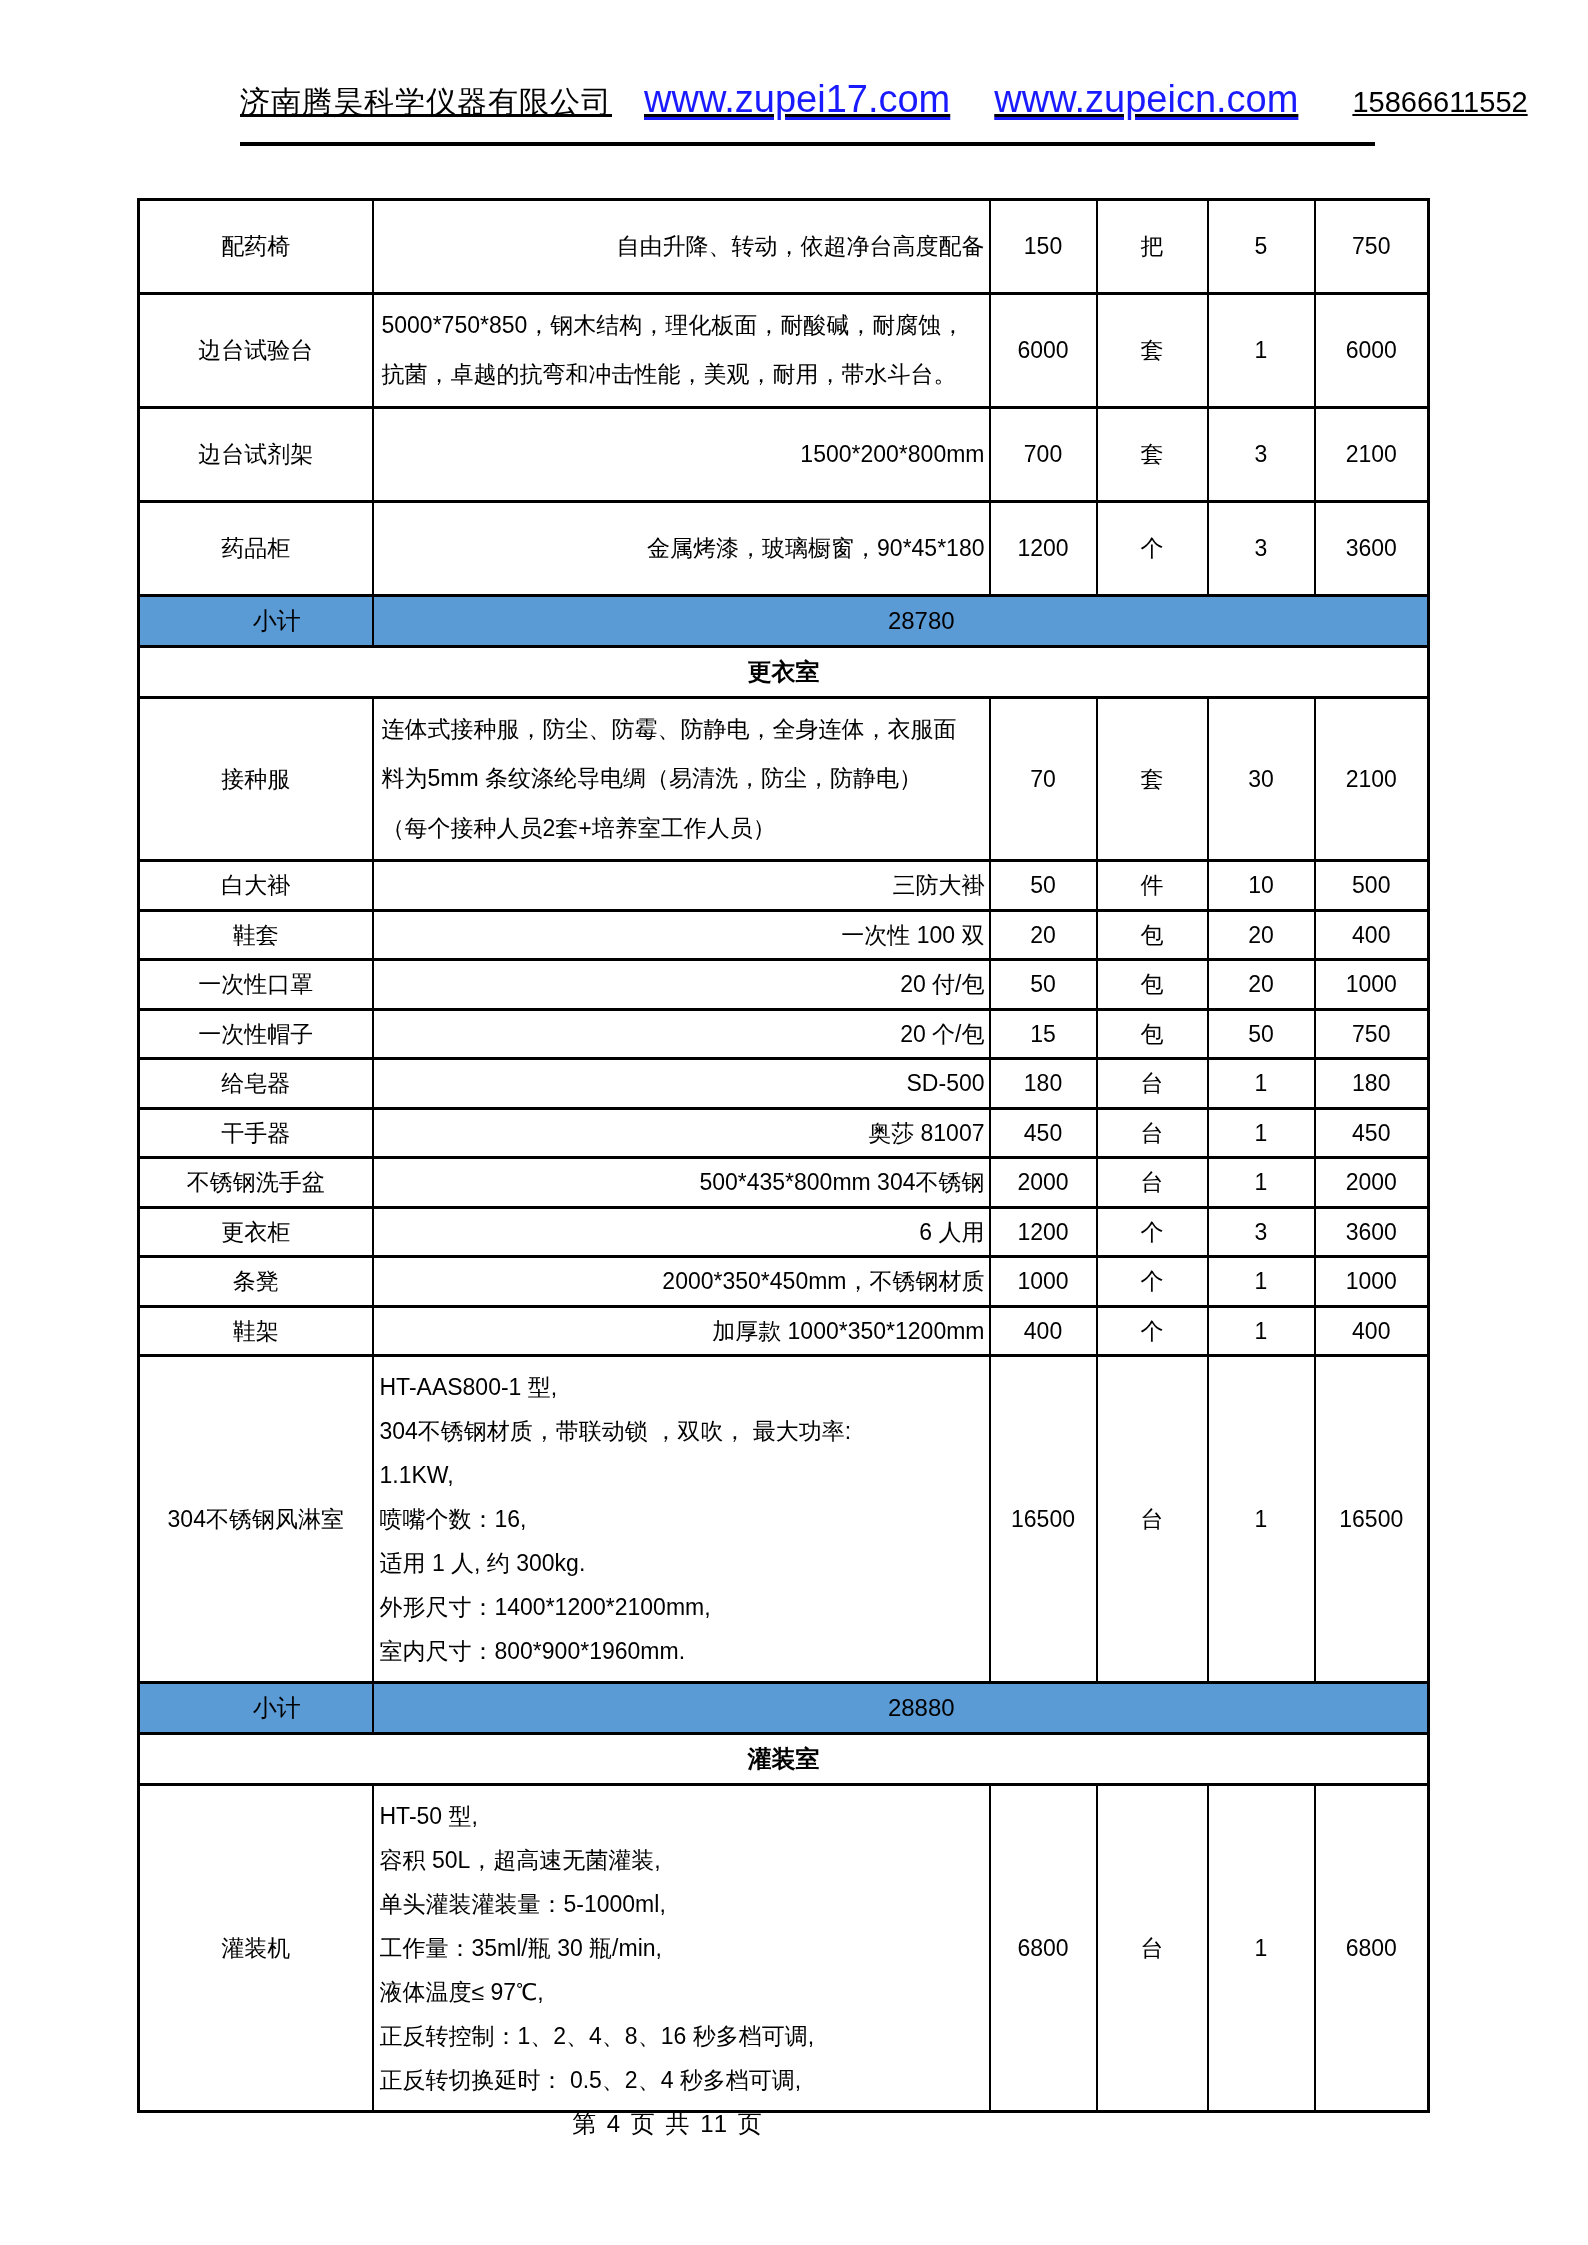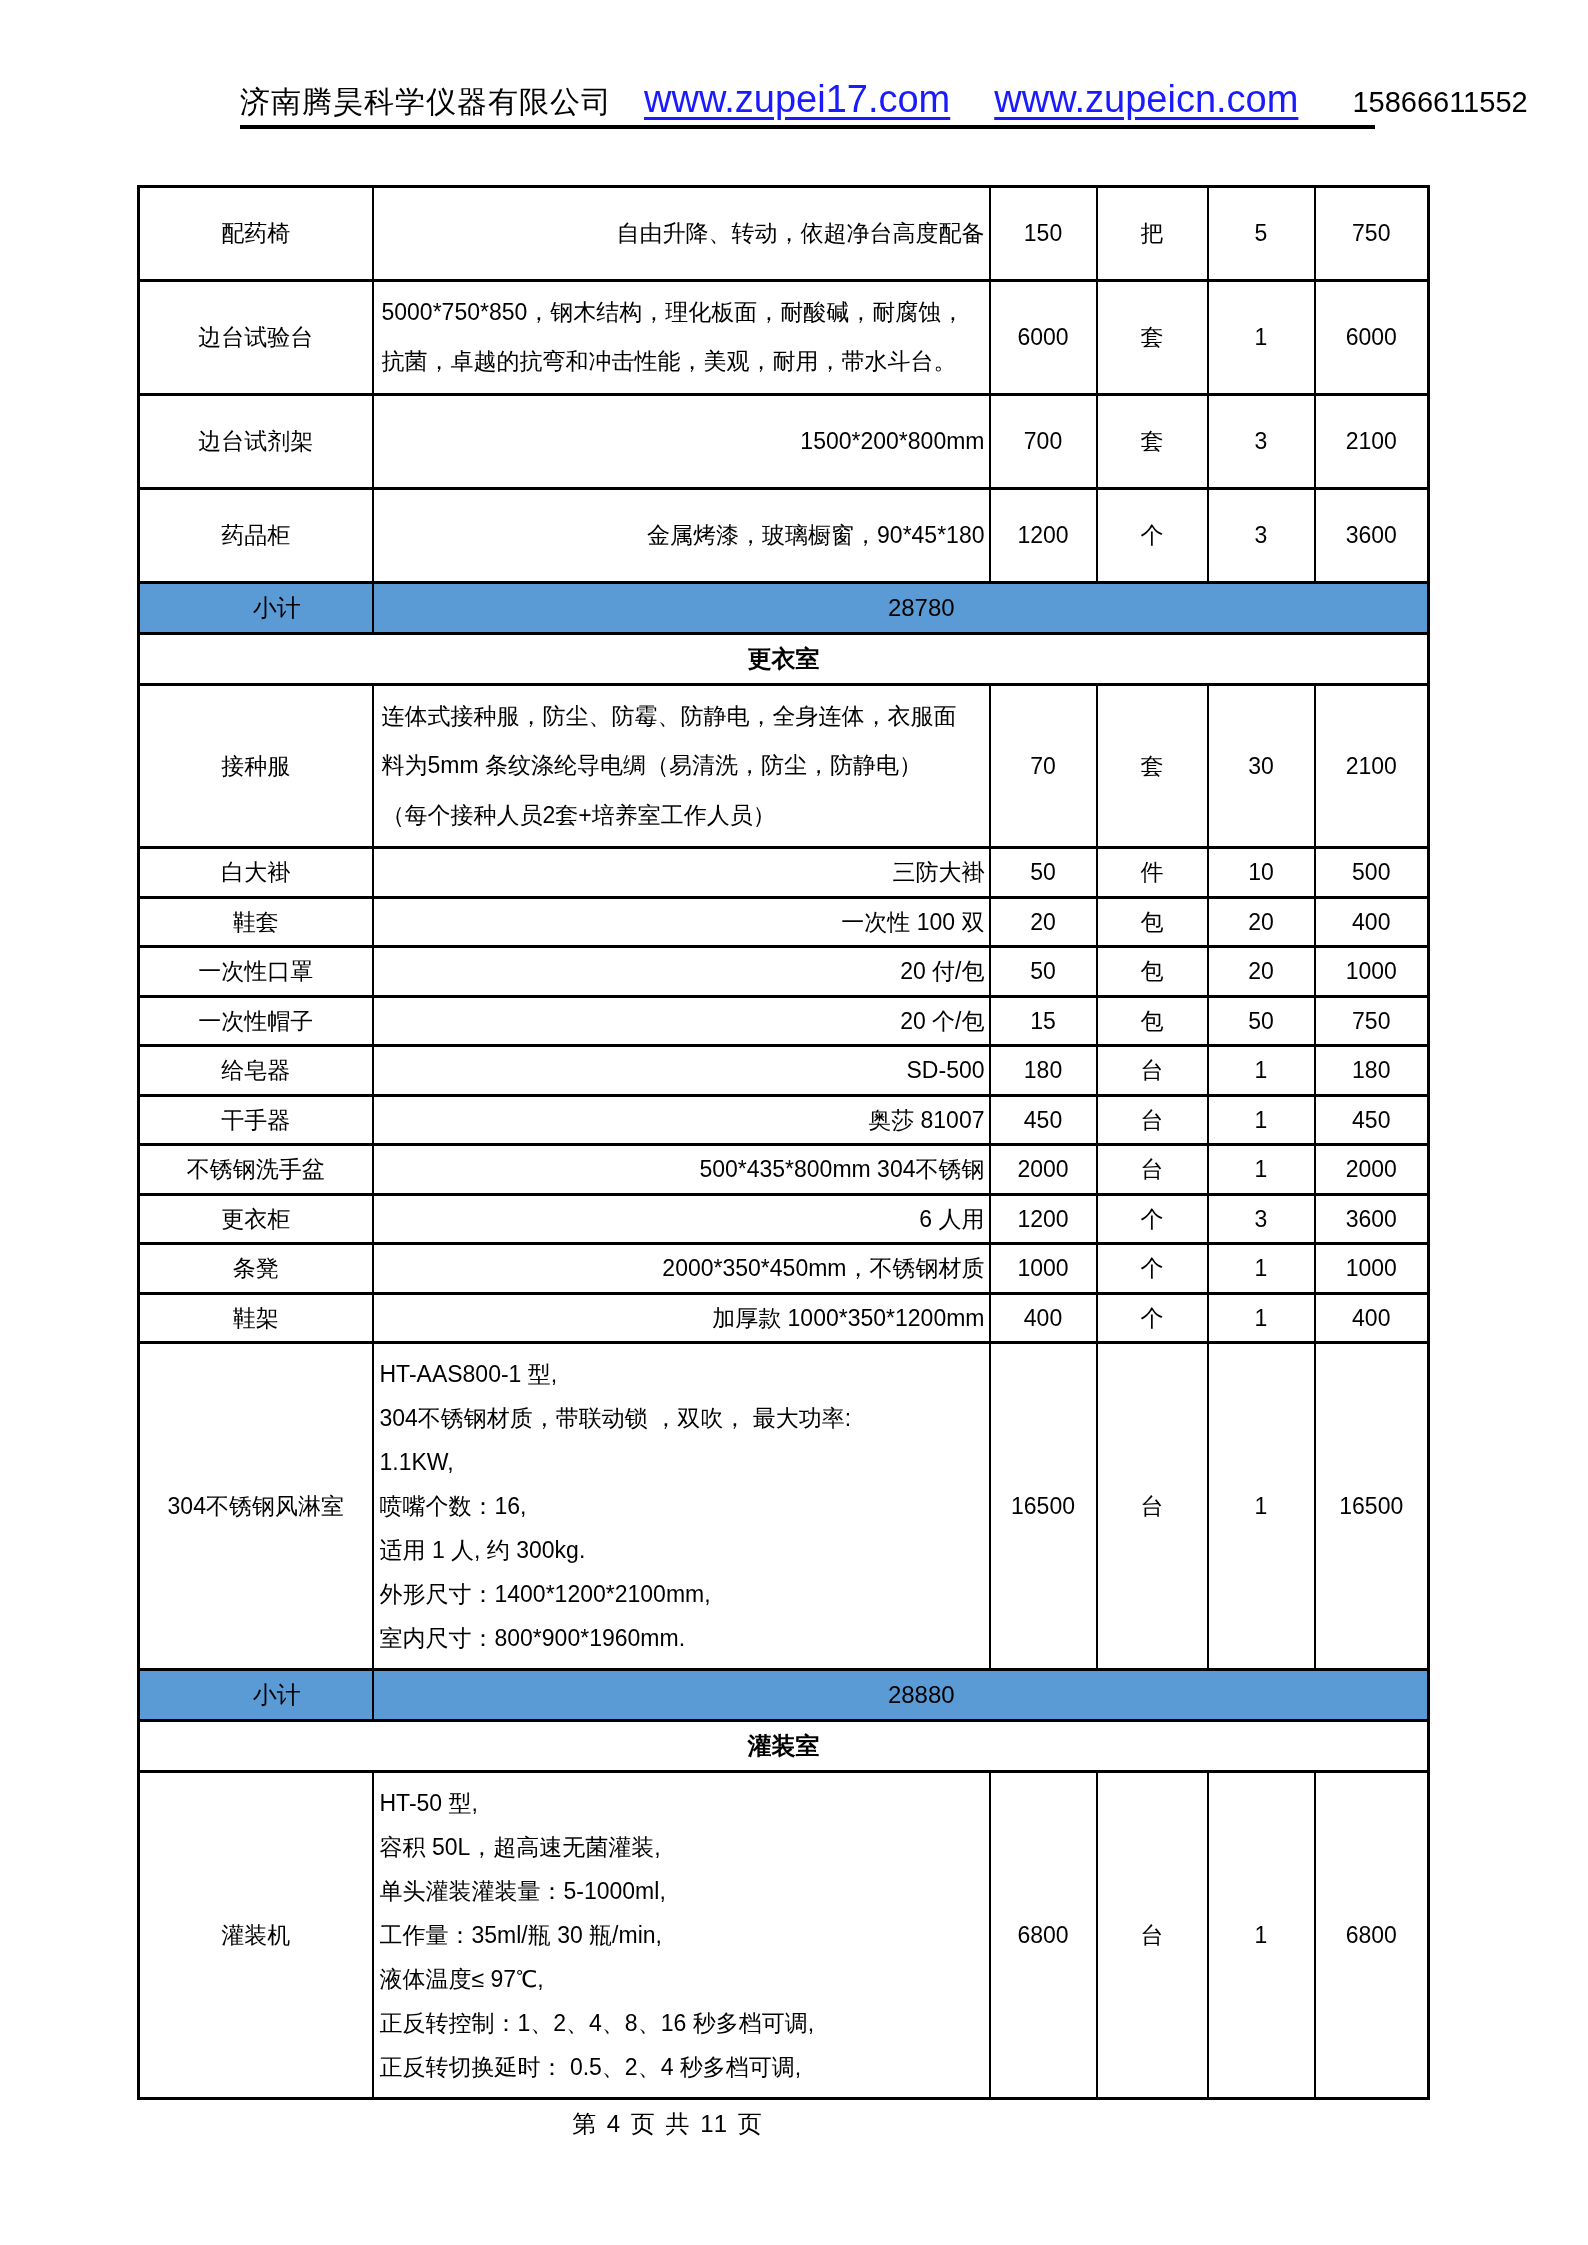--- a/index.html
+++ b/index.html
@@ -9,33 +9,33 @@
     width:1588px; height:2245px;
     background:#ffffff;
     font-family:"Liberation Sans", sans-serif;
     color:#000;
     overflow:hidden;
   }
   
   .header {
     position:absolute; left:240px; top:78px; width:1135px;
     border-bottom:4px solid #000;
-    padding-bottom:2px;
-    display:flex; align-items:baseline;
+    padding-bottom:19px;
+    display:flex; align-items:baseline;text-decoration:underline;
   }
   .company { font-size:30px; letter-spacing:1px; margin-right:32px; white-space:nowrap; }
   .weblink {
     font-size:38px; color:var(--link-color,#1a1aff);
     text-decoration:underline; text-underline-offset:5px;
     margin-right:44px; white-space:nowrap; cursor:pointer;
   }
   .phone { font-size:29px; margin-left:10px; white-space:nowrap; }
   
   table.quote {
-    position:absolute; left:137px; top:185px;
+    position:absolute; left:137px; top:198px;
     width:1290px;
     border-collapse:collapse; table-layout:fixed;
     font-size:23px;
   }
   table.quote td {
     border-left:2px solid #000; border-right:2px solid #000;
     border-top:3px solid #000; border-bottom:3px solid #000;
     text-align:center; vertical-align:middle;
     padding:6px 4px;
     line-height:1.5;

